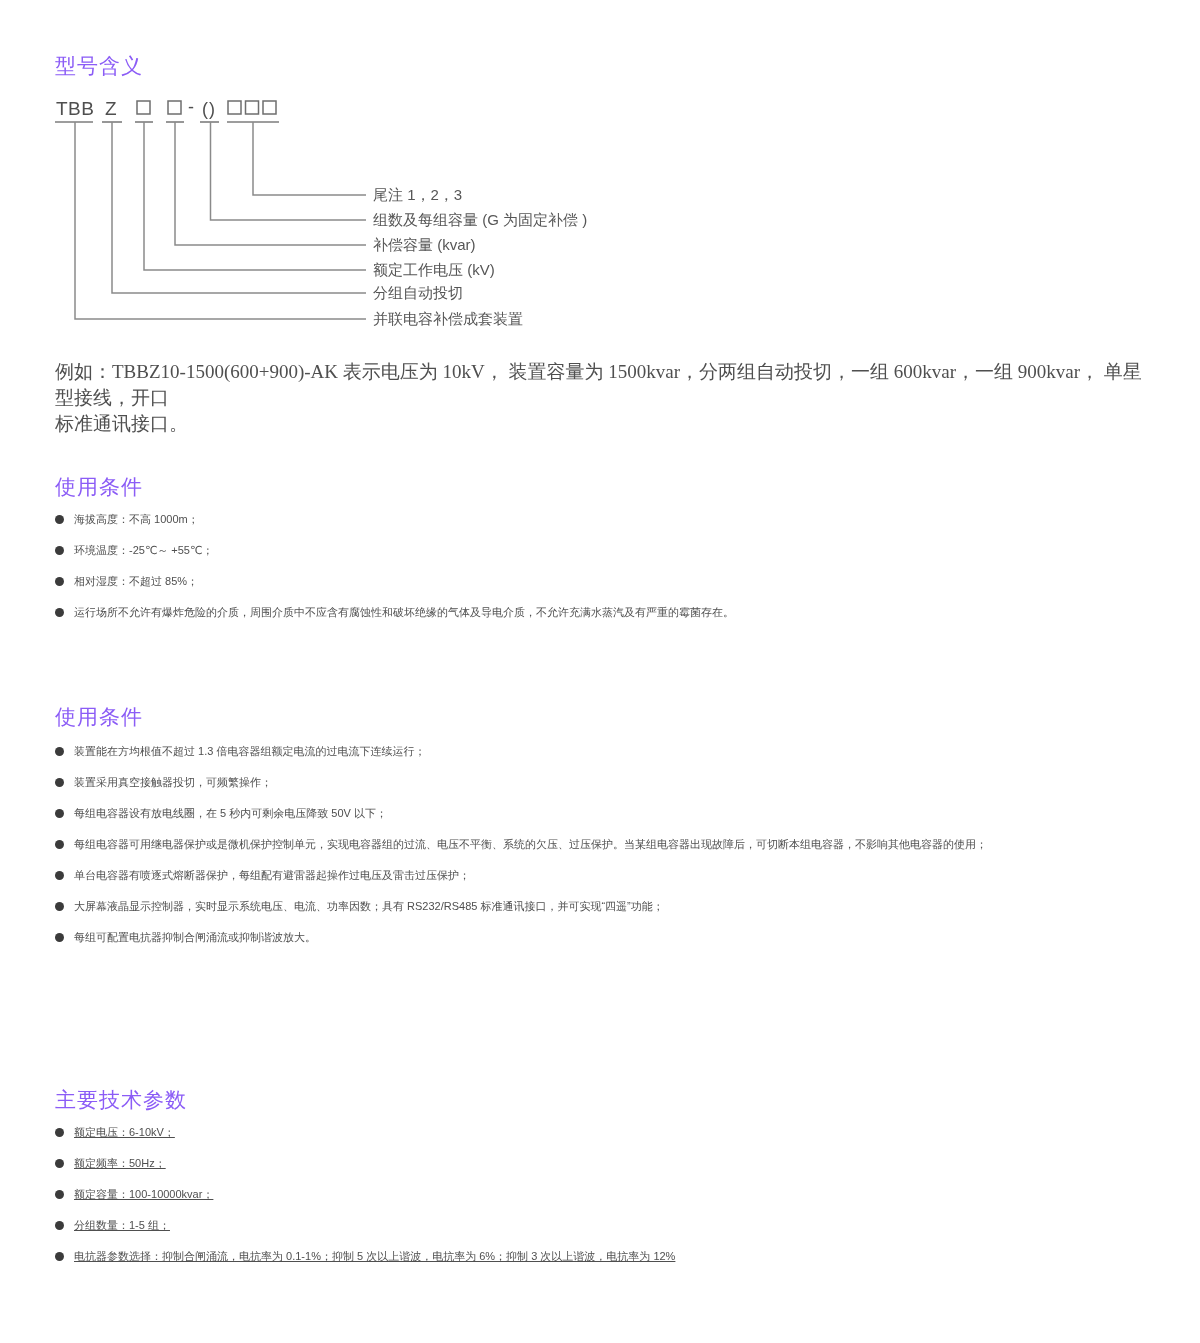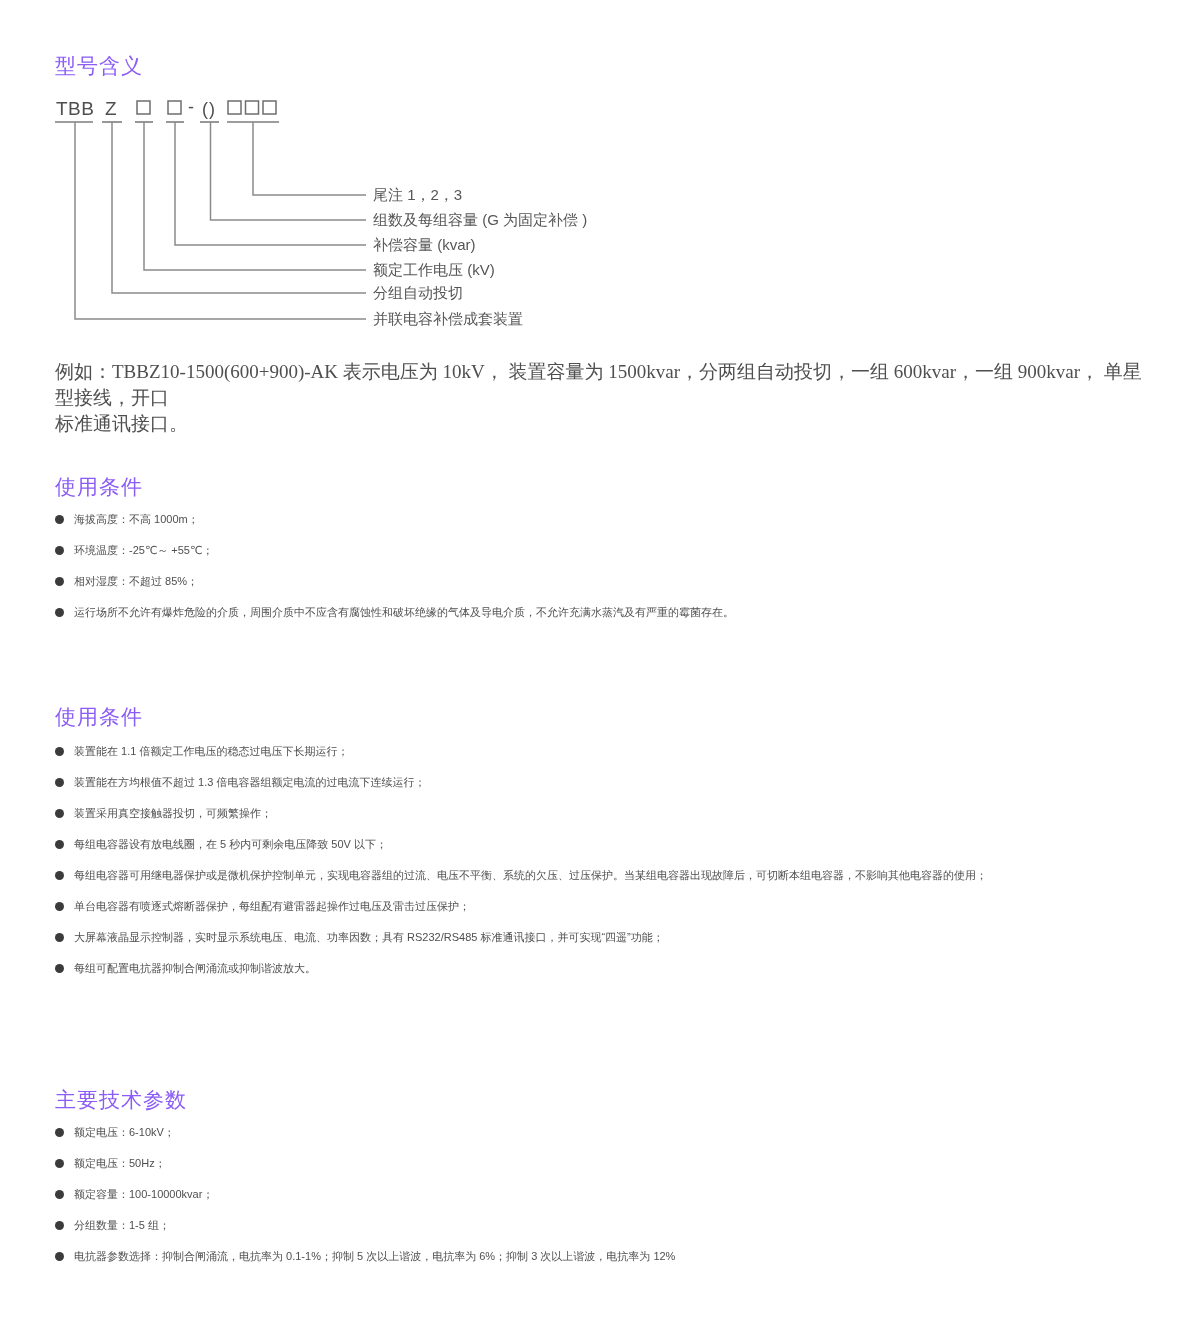--- a/index.html
+++ b/index.html
@@ -38,21 +38,21 @@
     font-size:19px;line-height:26px;margin:0;font-family:Liberation Serif, serif;
   }
   .example span{display:block;}
 
   ul.blist{
     position:absolute;left:55px;margin:0;padding:0;
     width:1105px;list-style:none;
   }
   #cond-list{top:504px;}
   #feat-list{top:736px;}
-  #param-list{top:1117px;}
+  #param-list{top:1117px;text-decoration:underline;}
   ul.blist li{
     position:relative;
     padding-left:19px;
     margin:0 0 1px 0;
     font-size:11px;line-height:30px;
   }
   ul.blist .bullet{
     position:absolute;left:0;top:10.5px;
     width:9px;height:9px;border-radius:50%;
     background:#3b3b3b;
@@ -121,24 +121,20 @@
     <li>
       <span class="bullet"></span>
       <span>运行场所不允许有爆炸危险的介质，周围介质中不应含有腐蚀性和破坏绝缘的气体及导电介质，不允许充满水蒸汽及有严重的霉菌存在。</span>
     </li>
   </ul>
 
   <h2 class="sec-title" id="feat-title">使用条件</h2>
   <ul class="blist" id="feat-list">
     <li>
       <span class="bullet"></span>
-      <span>装置能在 1.1 倍额定工作电压的稳态过电压下长期运行；</span>
-    </li>
-    <li>
-      <span class="bullet"></span>
       <span>装置能在方均根值不超过 1.3 倍电容器组额定电流的过电流下连续运行；</span>
     </li>
     <li>
       <span class="bullet"></span>
       <span>装置采用真空接触器投切，可频繁操作；</span>
     </li>
     <li>
       <span class="bullet"></span>
       <span>每组电容器设有放电线圈，在 5 秒内可剩余电压降致 50V 以下；</span>
     </li>
@@ -161,21 +157,21 @@
   </ul>
 
   <h2 class="sec-title" id="param-title">主要技术参数</h2>
   <ul class="blist" id="param-list">
     <li>
       <span class="bullet"></span>
       <span>额定电压：6-10kV；</span>
     </li>
     <li>
       <span class="bullet"></span>
-      <span>额定电压：50Hz；</span>
+      <span>额定频率：50Hz；</span>
     </li>
     <li>
       <span class="bullet"></span>
       <span>额定容量：100-10000kvar；</span>
     </li>
     <li>
       <span class="bullet"></span>
       <span>分组数量：1-5 组；</span>
     </li>
     <li>

